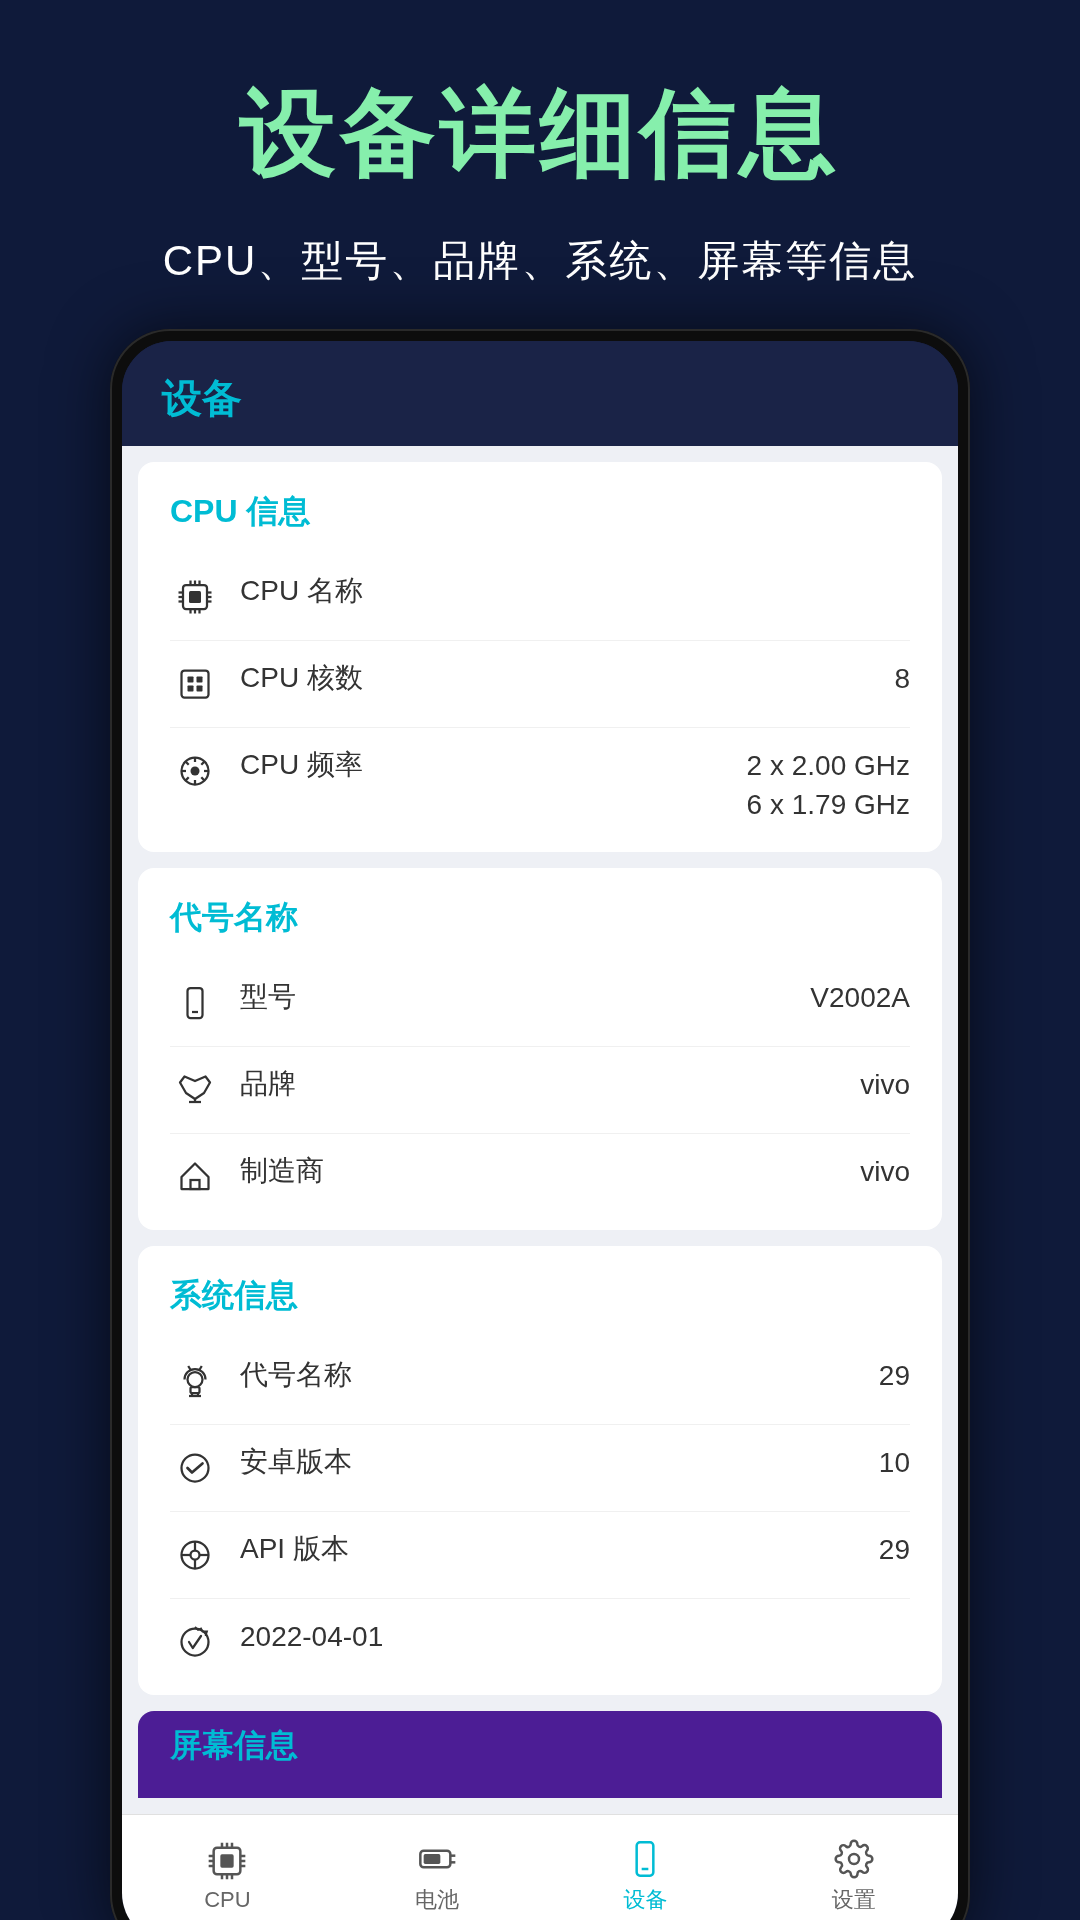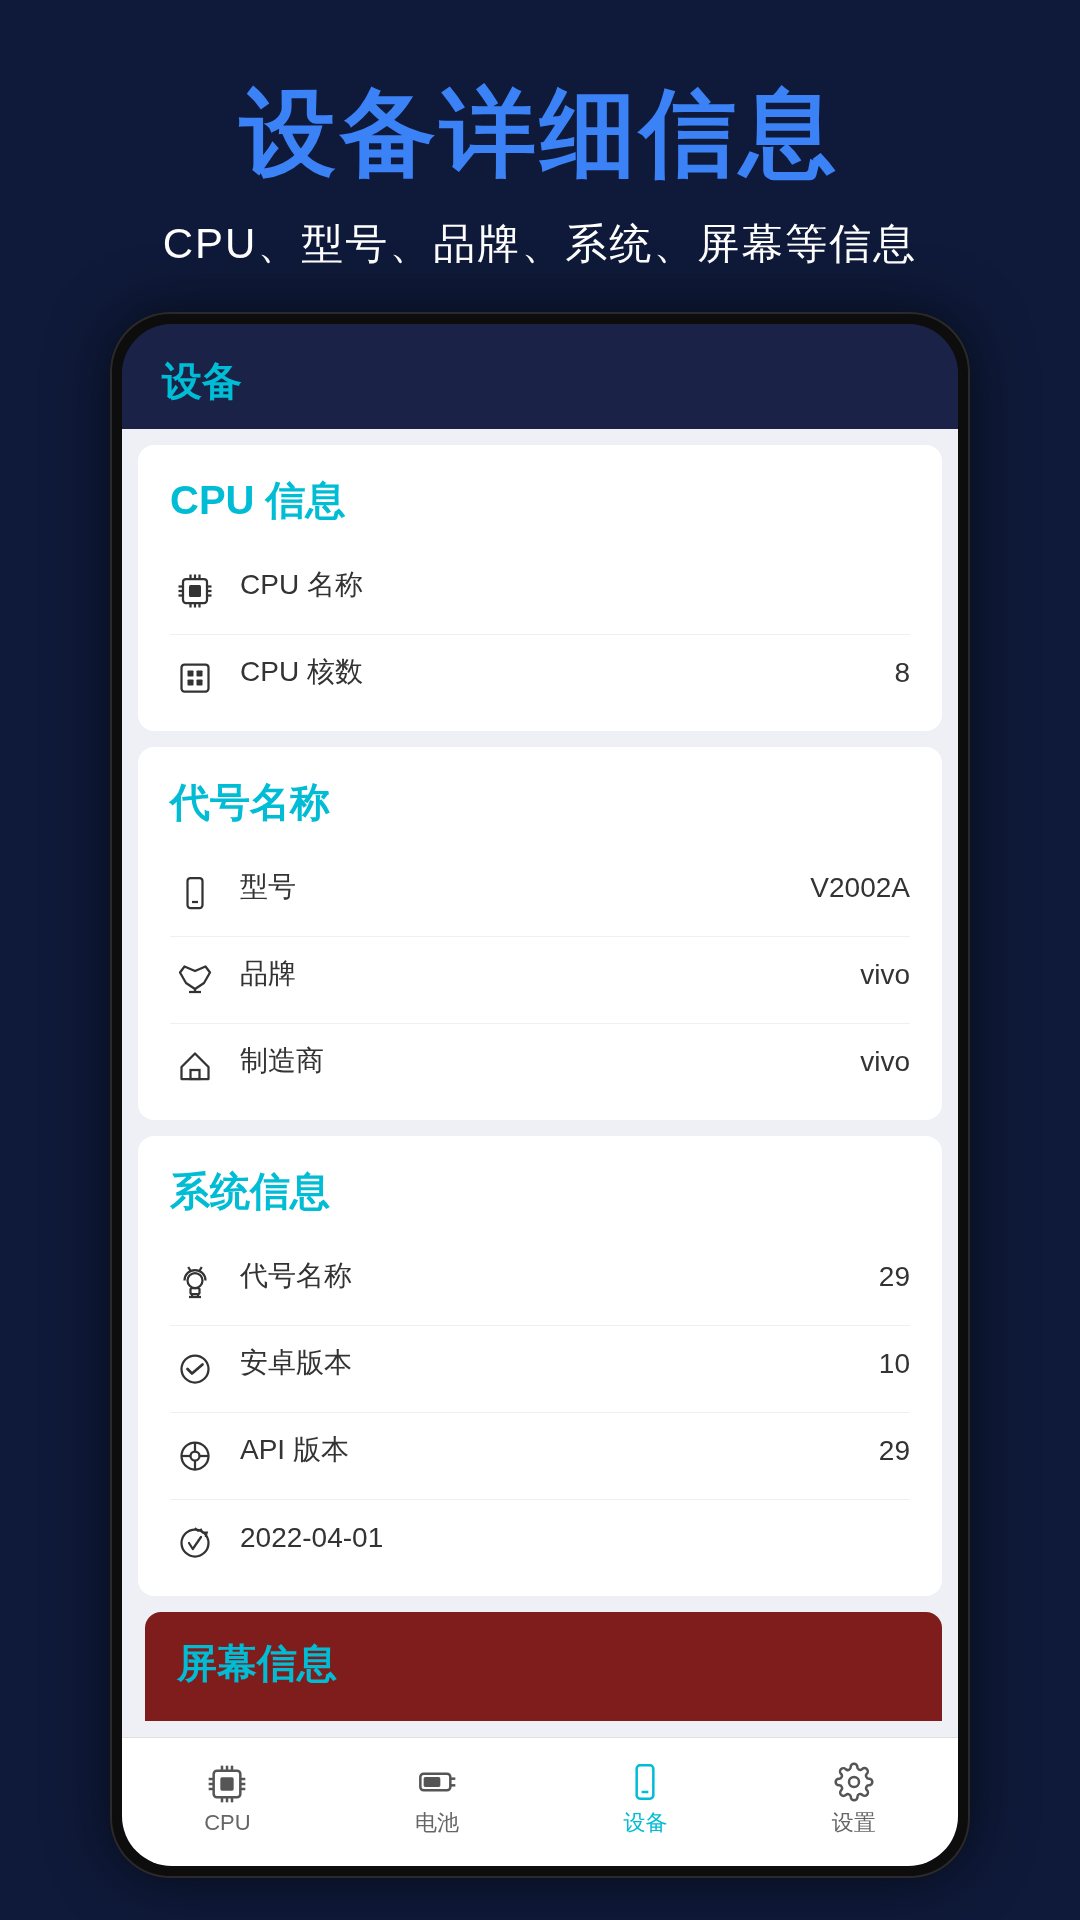--- a/index.html
+++ b/index.html
@@ -13,24 +13,24 @@
     }
 
     
     .header {
       text-align: center;
       padding: 80px 60px 40px;
     }
     .header-title {
       font-size: 96px;
       font-weight: 900;
-      color: #3b82f6;
+      color: #86efac;
       letter-spacing: 4px;
       line-height: 1.1;
-      margin-bottom: 30px;
+      margin-bottom: 47px;
     }
     .header-subtitle {
       font-size: 42px;
       color: #ffffff;
       font-weight: 400;
       letter-spacing: 2px;
     }
 
     
     .phone-container {
@@ -72,21 +72,21 @@
       gap: 16px;
     }
 
     
     .card {
       background: #ffffff;
       border-radius: 16px;
       padding: 28px 32px;
     }
     .card-title {
-      font-size: 40px;
+      font-size: 32px;
       font-weight: 700;
       color: #00bcd4;
       margin-bottom: 20px;
     }
 
     
     .info-row {
       display: flex;
       padding: 18px 0;
       border-bottom: 1px solid #f0f0f0;
@@ -155,24 +155,23 @@
     }
     .nav-item.active svg {
       fill: #00bcd4;
     }
     .nav-item:not(.active) svg {
       fill: #555;
     }
 
     
     .card-partial {
-      background: #7f1d1d;
+      background: #4c1d95;
       border-radius: 16px 16px 0 0;
-      padding: 24px 32px 10px;
-      margin-left: 7px;
+      padding: 13px 32px 10px;
     }
   </style>
 </head>
 <body>
 
 <div class="header">
   <div class="header-title">设备详细信息</div>
   <div class="header-subtitle">CPU、型号、品牌、系统、屏幕等信息</div>
 </div>
 
@@ -218,20 +217,38 @@
                 <rect x="7" y="7" width="4" height="4" rx="0.5" fill="#333"></rect>
                 <rect x="13" y="7" width="4" height="4" rx="0.5" fill="#333"></rect>
                 <rect x="7" y="13" width="4" height="4" rx="0.5" fill="#333"></rect>
                 <rect x="13" y="13" width="4" height="4" rx="0.5" fill="#333"></rect>
               </svg>
             </div>
             <div class="info-label">CPU 核数</div>
             <div class="info-value">8</div>
           </div>
 
+          <div class="info-row">
+            <div class="info-icon">
+              <svg viewBox="0 0 24 24" xmlns="http://www.w3.org/2000/svg">
+                <circle cx="12" cy="12" r="9" fill="none" stroke="#333" stroke-width="1.5"></circle>
+                <circle cx="12" cy="12" r="3" fill="#333"></circle>
+                <line x1="12" y1="3" x2="12" y2="6" stroke="#333" stroke-width="1.5"></line>
+                <line x1="12" y1="18" x2="12" y2="21" stroke="#333" stroke-width="1.5"></line>
+                <line x1="3" y1="12" x2="6" y2="12" stroke="#333" stroke-width="1.5"></line>
+                <line x1="18" y1="12" x2="21" y2="12" stroke="#333" stroke-width="1.5"></line>
+                <line x1="5.6" y1="5.6" x2="7.8" y2="7.8" stroke="#333" stroke-width="1.5"></line>
+                <line x1="16.2" y1="16.2" x2="18.4" y2="18.4" stroke="#333" stroke-width="1.5"></line>
+                <line x1="5.6" y1="18.4" x2="7.8" y2="16.2" stroke="#333" stroke-width="1.5"></line>
+                <line x1="16.2" y1="7.8" x2="18.4" y2="5.6" stroke="#333" stroke-width="1.5"></line>
+              </svg>
+            </div>
+            <div class="info-label">CPU 频率</div>
+            <div class="info-value">2 x 2.00 GHz<br>6 x 1.79 GHz</div>
+          </div>
         </div>
 
         <div class="card">
           <div class="card-title">代号名称</div>
 
           <div class="info-row">
             <div class="info-icon">
               <svg viewBox="0 0 24 24" xmlns="http://www.w3.org/2000/svg">
                 <rect x="7" y="2" width="10" height="20" rx="2" ry="2" fill="none" stroke="#333" stroke-width="1.5"></rect>
                 <line x1="10" y1="18" x2="14" y2="18" stroke="#333" stroke-width="1.5"></line>

